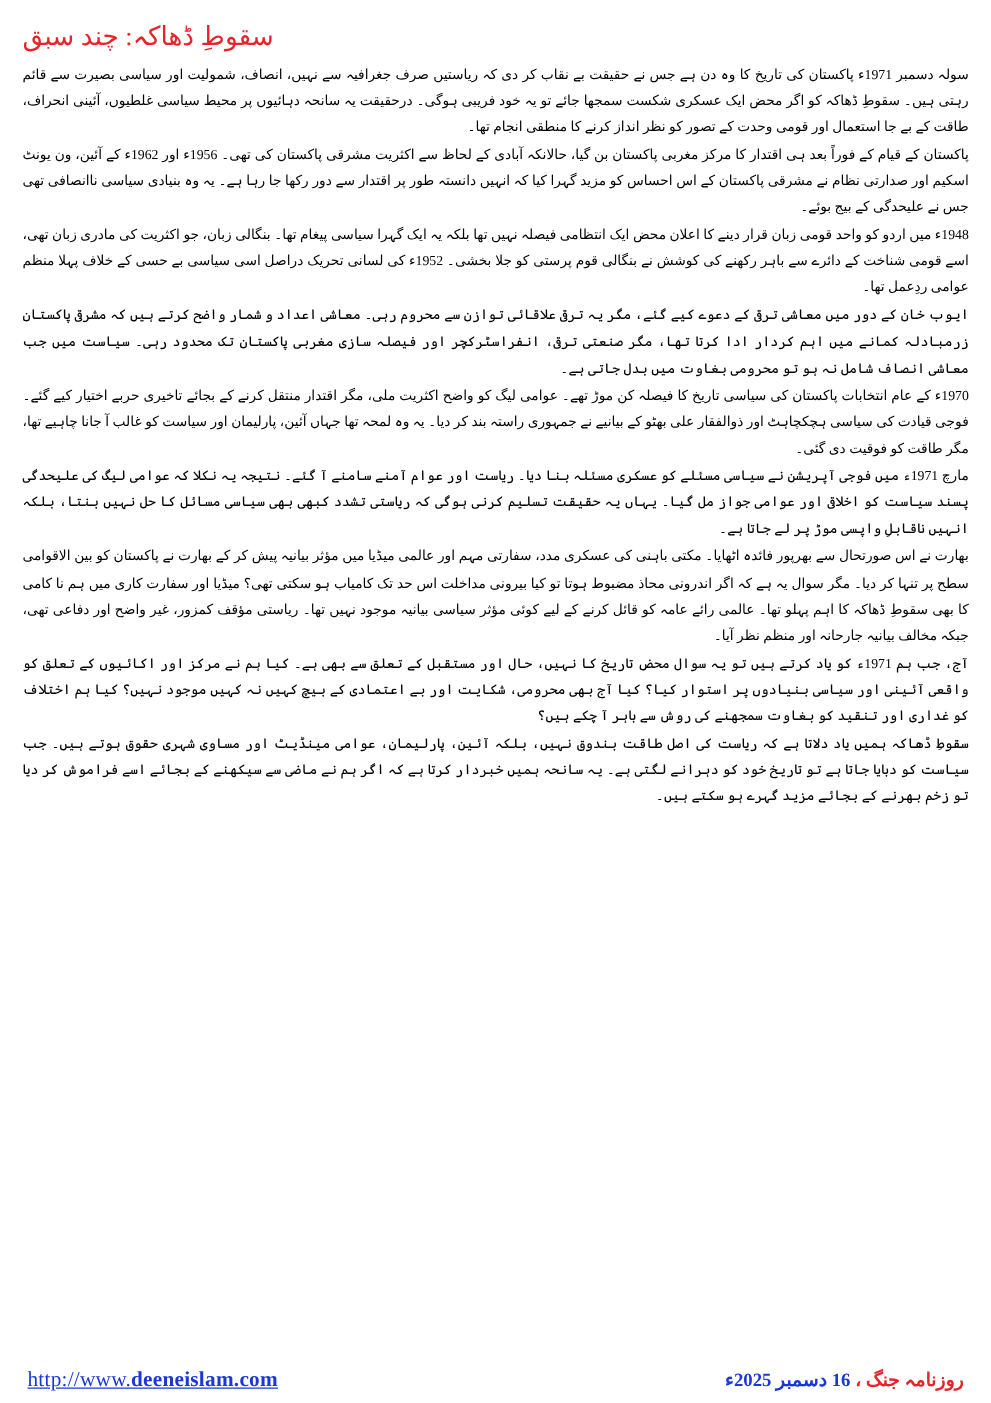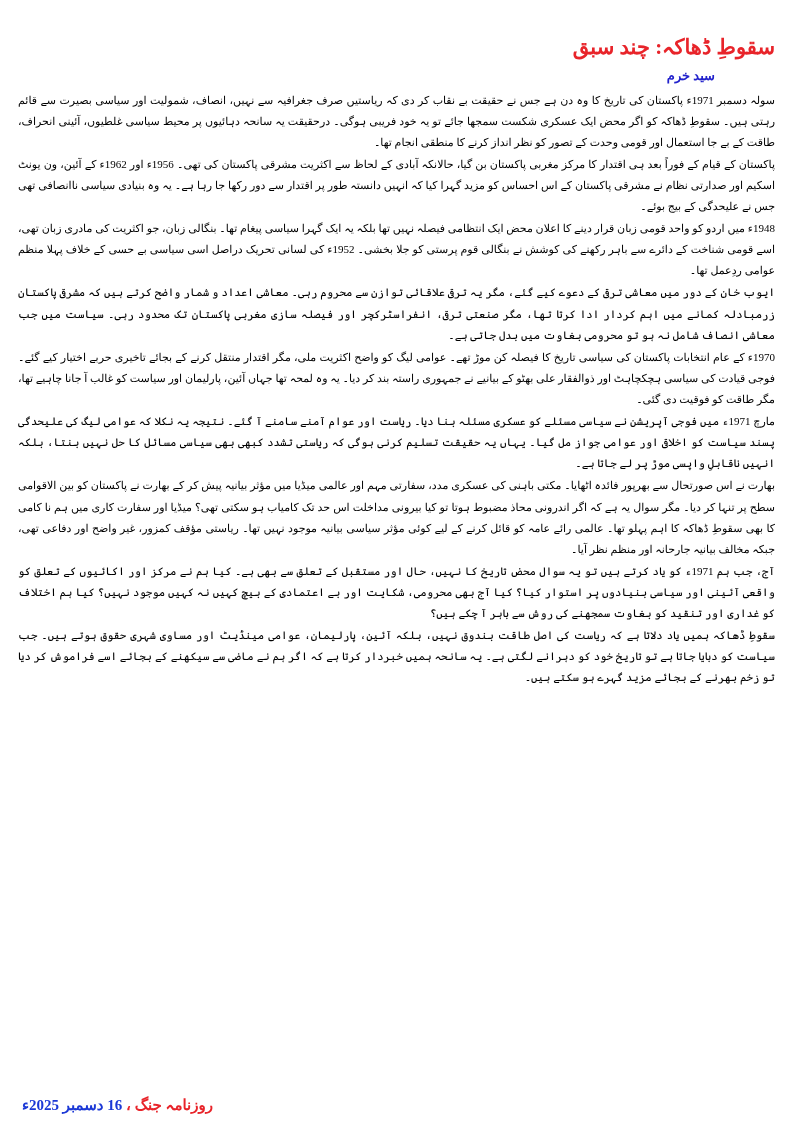--- a/index.html
+++ b/index.html
@@ -18,28 +18,28 @@
   .page {
     width: 793px;
     height: 1122px;
     box-sizing: border-box;
     padding: 14px 18px 10px 18px;
     position: relative;
     display: flex;
     flex-direction: column;
   }
   .title {
-    text-align: right;
+    text-align: left;
     direction: rtl;
     font-size: 21px;
-    font-weight: bold;
+    font-weight: normal;
     color: #e8242a;
     letter-spacing: 0.5px;
     line-height: 1.5;
-    margin: 18px 0 2px 0;
+    margin: 0 0 2px 0;
   }
   .byline {
     direction: rtl;
     text-align: right;
     font-size: 13px;
     color: #2222cc;
     margin: 2px 60px 4px 0;
     font-weight: bold;
   }
   .article {
@@ -92,34 +92,34 @@
     font-weight: bold;
   }
 </style>
 </head>
 <body>
 
 <div class="page">
 
   <div class="title">سقوطِ ڈھاکہ: چند سبق</div>
 
-  <div class="byline">سید خرم</div>
 
   <div class="article">
     <p>سولہ دسمبر 1971ء پاکستان کی تاریخ کا وہ دن ہے جس نے حقیقت بے نقاب کر دی کہ ریاستیں صرف جغرافیہ سے نہیں، انصاف، شمولیت اور سیاسی بصیرت سے قائم رہتی ہیں۔ سقوطِ ڈھاکہ کو اگر محض ایک عسکری شکست سمجھا جائے تو یہ خود فریبی ہوگی۔ درحقیقت یہ سانحہ دہائیوں پر محیط سیاسی غلطیوں، آئینی انحراف، طاقت کے بے جا استعمال اور قومی وحدت کے تصور کو نظر انداز کرنے کا منطقی انجام تھا۔</p>
     <p>پاکستان کے قیام کے فوراً بعد ہی اقتدار کا مرکز مغربی پاکستان بن گیا، حالانکہ آبادی کے لحاظ سے اکثریت مشرقی پاکستان کی تھی۔ 1956ء اور 1962ء کے آئین، ون یونٹ اسکیم اور صدارتی نظام نے مشرقی پاکستان کے اس احساس کو مزید گہرا کیا کہ انہیں دانستہ طور پر اقتدار سے دور رکھا جا رہا ہے۔ یہ وہ بنیادی سیاسی ناانصافی تھی جس نے علیحدگی کے بیج بوئے۔</p>
     <p>1948ء میں اردو کو واحد قومی زبان قرار دینے کا اعلان محض ایک انتظامی فیصلہ نہیں تھا بلکہ یہ ایک گہرا سیاسی پیغام تھا۔ بنگالی زبان، جو اکثریت کی مادری زبان تھی، اسے قومی شناخت کے دائرے سے باہر رکھنے کی کوشش نے بنگالی قوم پرستی کو جلا بخشی۔ 1952ء کی لسانی تحریک دراصل اسی سیاسی بے حسی کے خلاف پہلا منظم عوامی ردِعمل تھا۔</p>
     <p>ایوب خان کے دور میں معاشی ترقی کے دعوے کیے گئے، مگر یہ ترقی علاقائی توازن سے محروم رہی۔ معاشی اعداد و شمار واضح کرتے ہیں کہ مشرقی پاکستان زرمبادلہ کمانے میں اہم کردار ادا کرتا تھا، مگر صنعتی ترقی، انفراسٹرکچر اور فیصلہ سازی مغربی پاکستان تک محدود رہی۔ سیاست میں جب معاشی انصاف شامل نہ ہو تو محرومی بغاوت میں بدل جاتی ہے۔</p>
     <p>1970ء کے عام انتخابات پاکستان کی سیاسی تاریخ کا فیصلہ کن موڑ تھے۔ عوامی لیگ کو واضح اکثریت ملی، مگر اقتدار منتقل کرنے کے بجائے تاخیری حربے اختیار کیے گئے۔ فوجی قیادت کی سیاسی ہچکچاہٹ اور ذوالفقار علی بھٹو کے بیانیے نے جمہوری راستہ بند کر دیا۔ یہ وہ لمحہ تھا جہاں آئین، پارلیمان اور سیاست کو غالب آ جانا چاہیے تھا، مگر طاقت کو فوقیت دی گئی۔</p>
     <p>مارچ 1971ء میں فوجی آپریشن نے سیاسی مسئلے کو عسکری مسئلہ بنا دیا۔ ریاست اور عوام آمنے سامنے آ گئے۔ نتیجہ یہ نکلا کہ عوامی لیگ کی علیحدگی پسند سیاست کو اخلاقی اور عوامی جواز مل گیا۔ یہاں یہ حقیقت تسلیم کرنی ہوگی کہ ریاستی تشدد کبھی بھی سیاسی مسائل کا حل نہیں بنتا، بلکہ انہیں ناقابلِ واپسی موڑ پر لے جاتا ہے۔</p>
     <p>بھارت نے اس صورتحال سے بھرپور فائدہ اٹھایا۔ مکتی باہنی کی عسکری مدد، سفارتی مہم اور عالمی میڈیا میں مؤثر بیانیہ پیش کر کے بھارت نے پاکستان کو بین الاقوامی سطح پر تنہا کر دیا۔ مگر سوال یہ ہے کہ اگر اندرونی محاذ مضبوط ہوتا تو کیا بیرونی مداخلت اس حد تک کامیاب ہو سکتی تھی؟ میڈیا اور سفارت کاری میں ہم نا کامی کا بھی سقوطِ ڈھاکہ کا اہم پہلو تھا۔ عالمی رائے عامہ کو قائل کرنے کے لیے کوئی مؤثر سیاسی بیانیہ موجود نہیں تھا۔ ریاستی مؤقف کمزور، غیر واضح اور دفاعی تھی، جبکہ مخالف بیانیہ جارحانہ اور منظم نظر آیا۔</p>
     <p>آج، جب ہم 1971ء کو یاد کرتے ہیں تو یہ سوال محض تاریخ کا نہیں، حال اور مستقبل کے تعلق سے بھی ہے۔ کیا ہم نے مرکز اور اکائیوں کے تعلق کو واقعی آئینی اور سیاسی بنیادوں پر استوار کیا؟ کیا آج بھی محرومی، شکایت اور بے اعتمادی کے بیچ کہیں نہ کہیں موجود نہیں؟ کیا ہم اختلاف کو غداری اور تنقید کو بغاوت سمجھنے کی روش سے باہر آ چکے ہیں؟</p>
     <p>سقوطِ ڈھاکہ ہمیں یاد دلاتا ہے کہ ریاست کی اصل طاقت بندوق نہیں، بلکہ آئین، پارلیمان، عوامی مینڈیٹ اور مساوی شہری حقوق ہوتے ہیں۔ جب سیاست کو دبایا جاتا ہے تو تاریخ خود کو دہرانے لگتی ہے۔ یہ سانحہ ہمیں خبردار کرتا ہے کہ اگر ہم نے ماضی سے سیکھنے کے بجائے اسے فراموش کر دیا تو زخم بھرنے کے بجائے مزید گہرے ہو سکتے ہیں۔</p>
   </div>
 
   <div class="footer">
+    <a class="site-url" href="#"><span>http://www.</span><span class="dom">deeneislam.com</span></a>
     <div class="source">
       <span class="red">روزنامہ جنگ ،</span>
       <span class="blue">16 دسمبر 2025ء</span>
     </div>
   </div>
 
 </div>
 
 </body></html>

